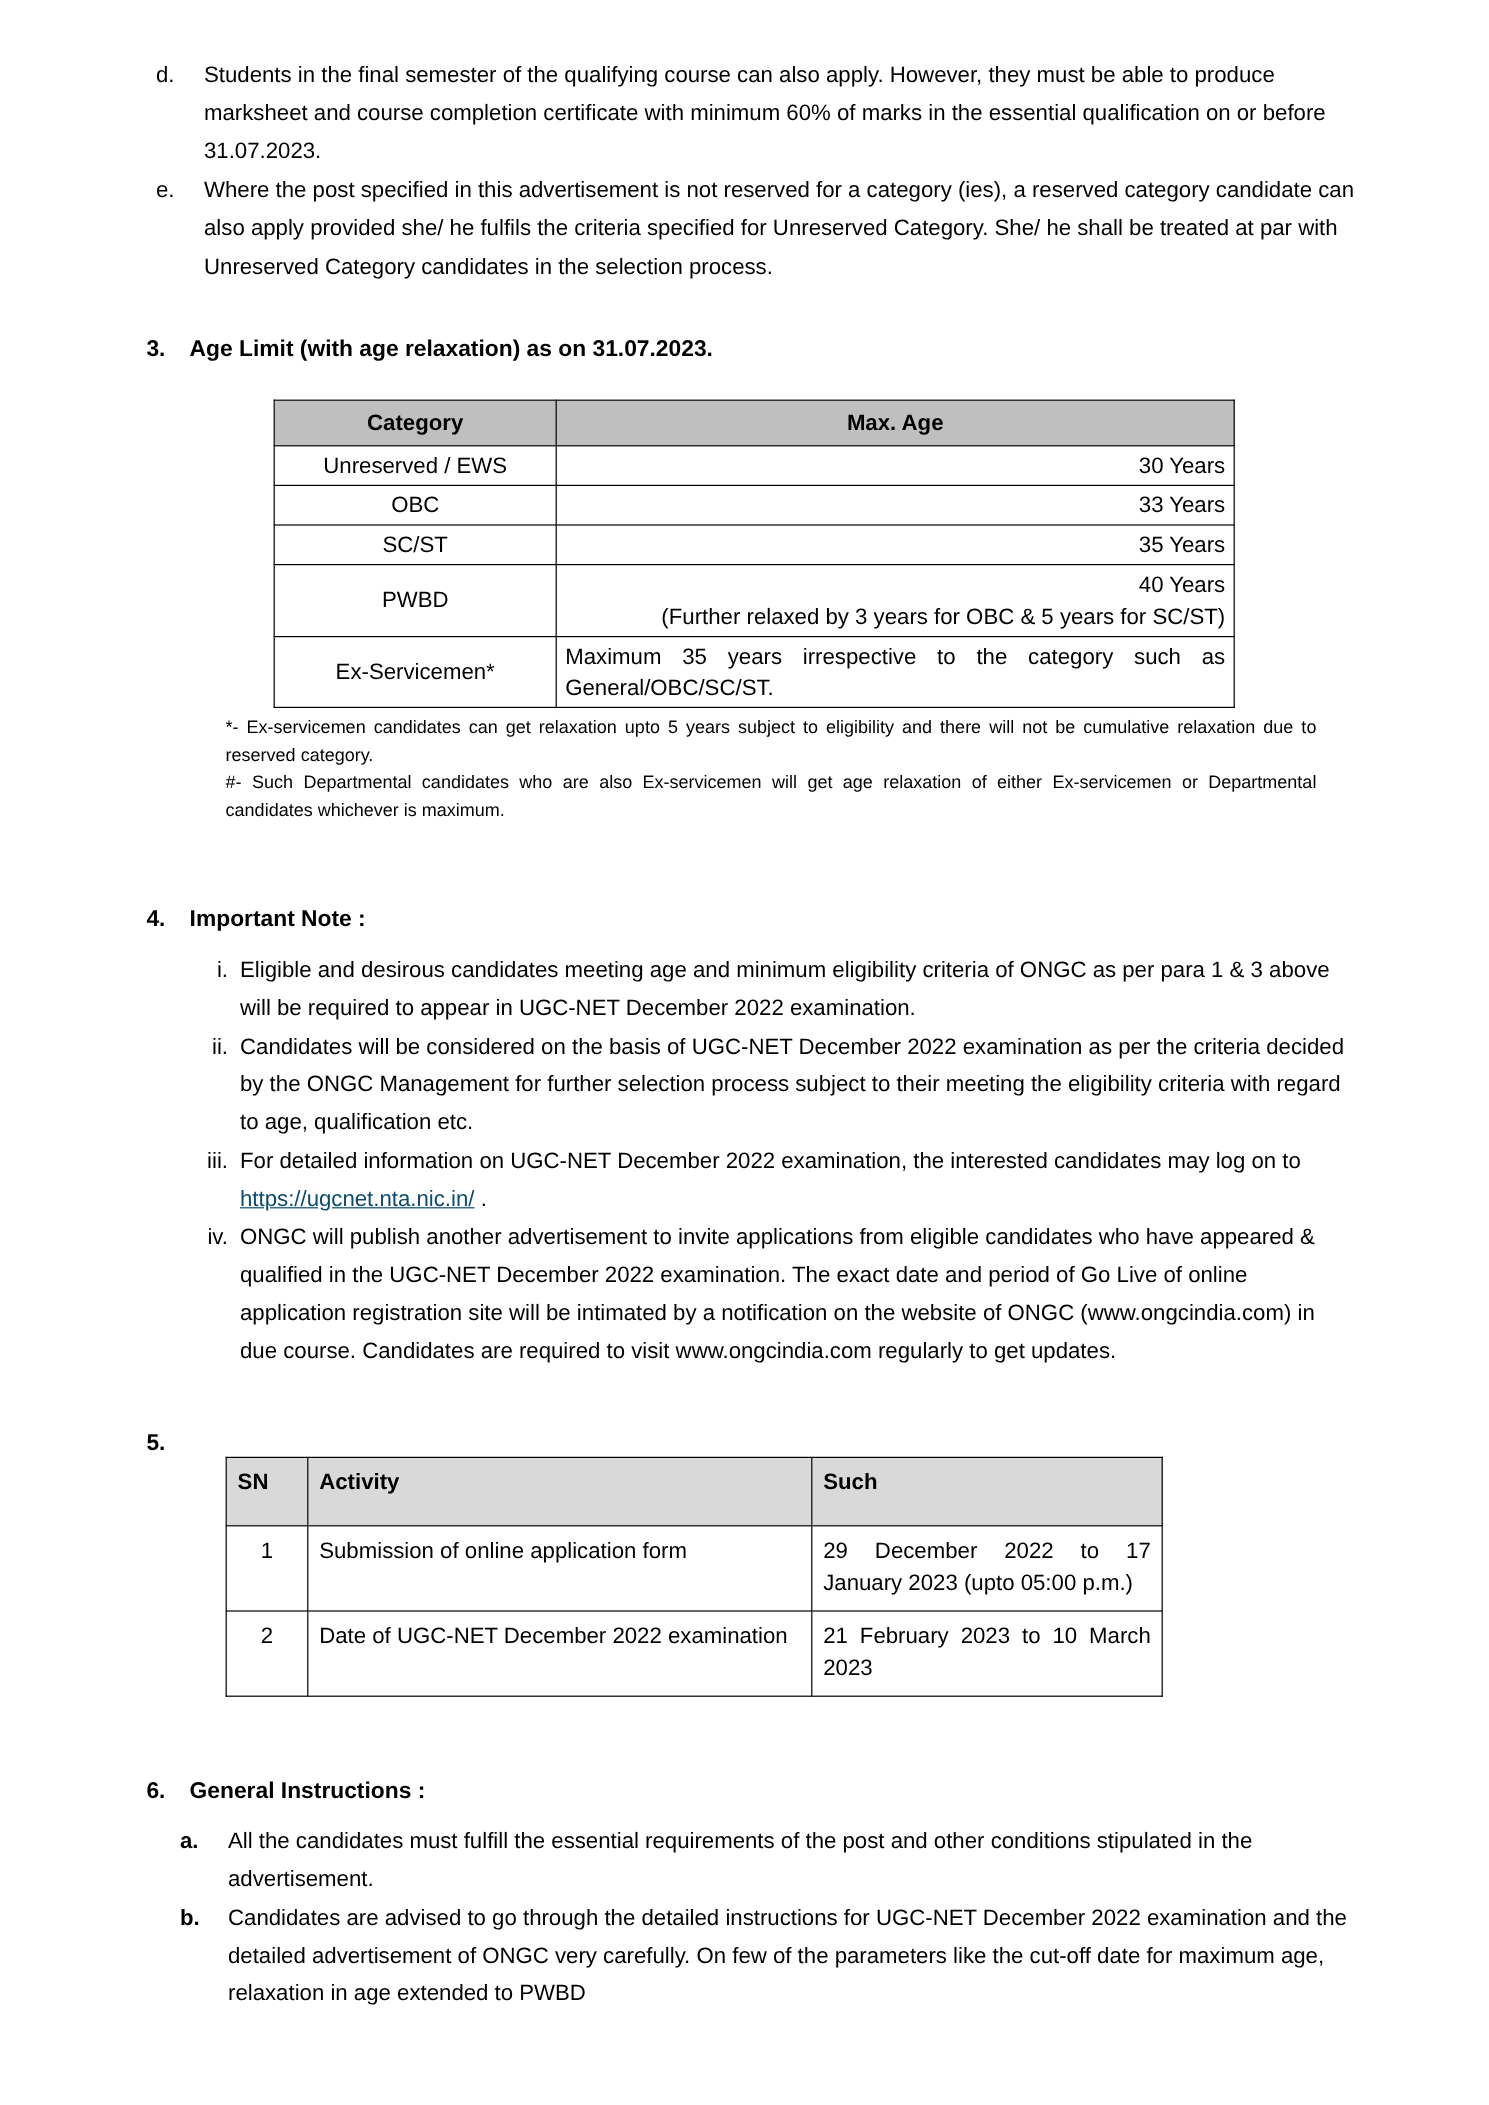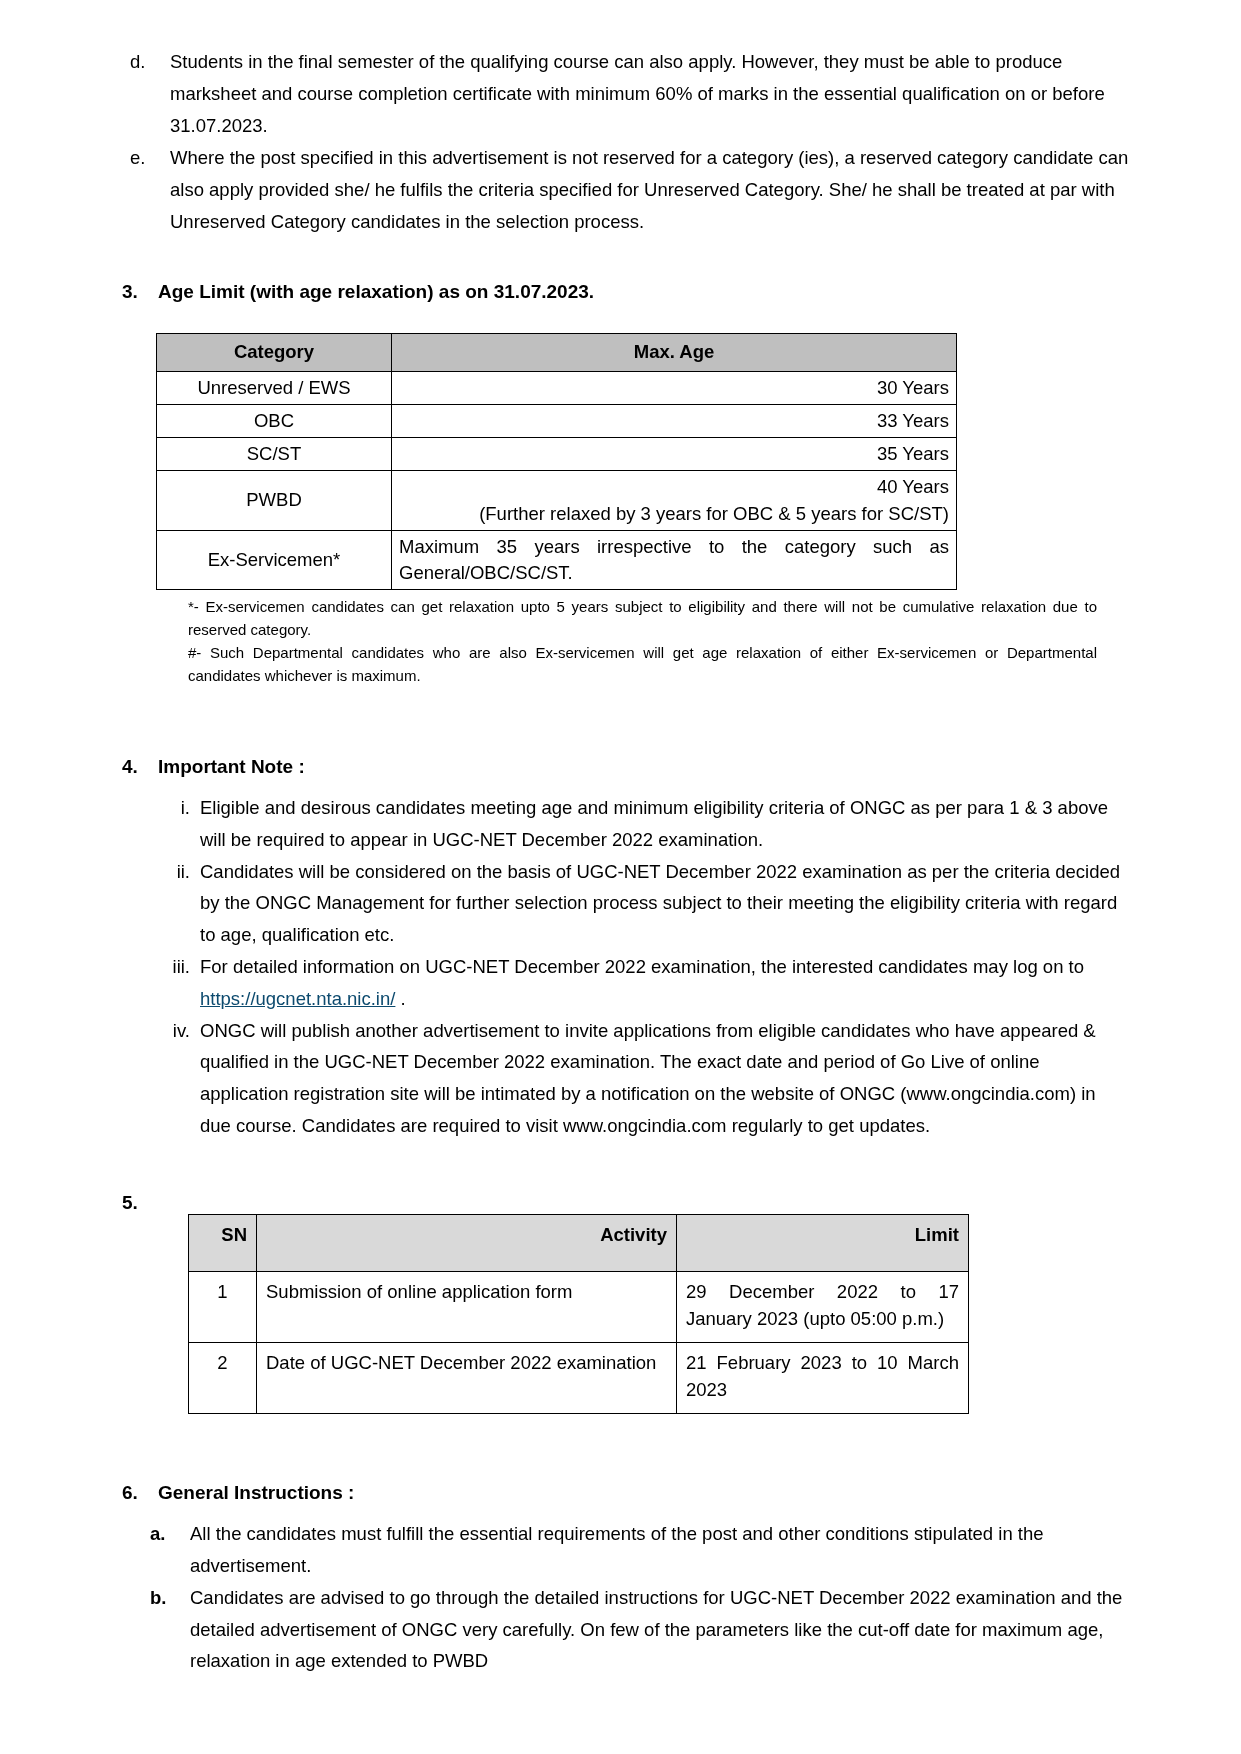--- a/index.html
+++ b/index.html
@@ -102,21 +102,21 @@
     width: 30px;
     font-weight: bold;
     font-size: 18.5px;
     line-height: 1.72;
   }
 
   
   .age-table {
     border-collapse: collapse;
     width: 800px;
-    margin-left: 44px;
+    margin-left: 116px;
     table-layout: fixed;
   }
   .age-table td, .age-table th {
     border: 1px solid #000;
     font-size: 18.5px;
     line-height: 1.42;
     padding: 3px 7px;
     vertical-align: middle;
   }
   .age-table thead th {
@@ -138,21 +138,21 @@
   .sched-table th, .sched-table td {
     border: 1px solid #000;
     font-size: 18.5px;
     line-height: 1.45;
     padding: 7px 9px;
     vertical-align: top;
   }
   .sched-table thead th {
     background: #d9d9d9;
     font-weight: bold;
-    text-align: right;
+    text-align: left;
     padding-bottom: 22px;
   }
   .sched-table td.sn { text-align: center; }
   .sched-table td.date { text-align: justify; text-justify: inter-word; }
   .sched-table tbody tr td { height: 56px; }
 
   .footnote {
     font-size: 15px;
     line-height: 1.52;
     text-align: justify;
@@ -280,21 +280,21 @@
   <table class="sched-table">
     <colgroup>
         <col style="width:68px">
         <col style="width:420px">
         <col style="width:292px">
       </colgroup>
     <thead>
       <tr>
         <th>SN</th>
         <th>Activity</th>
-        <th>Limit</th>
+        <th>Such</th>
       </tr>
     </thead>
     <tbody>
       <tr>
         <td class="sn">1</td>
         <td>Submission of online application form</td>
         <td class="date">29 December 2022 to 17 January 2023 (upto 05:00 p.m.)</td>
       </tr>
       <tr>
         <td class="sn">2</td>

